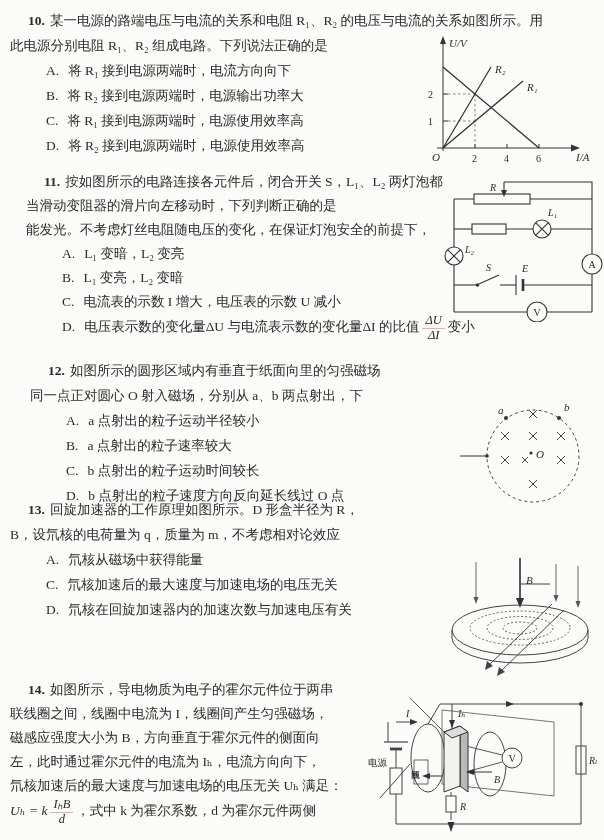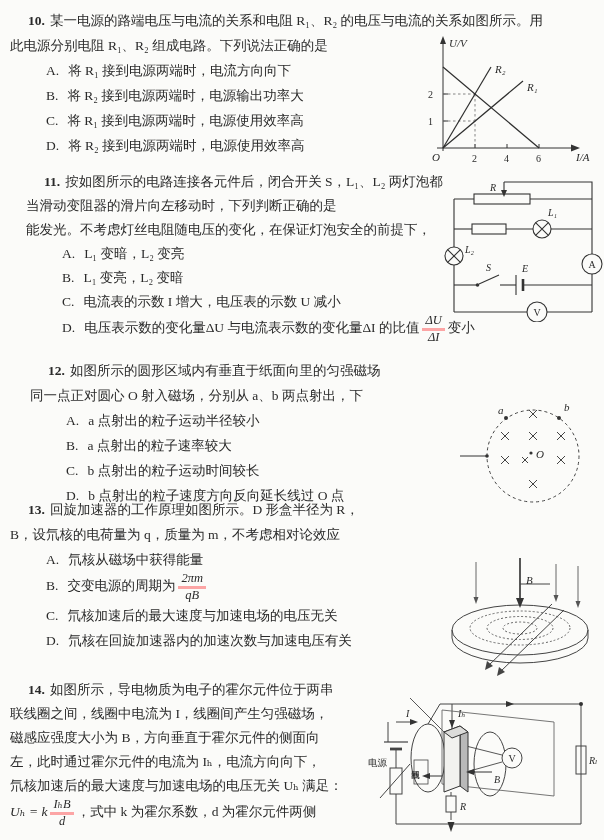--- a/index.html
+++ b/index.html
@@ -8,21 +8,21 @@
   .q{position:absolute;left:0;width:604px;}
   .stem{margin:0;white-space:nowrap;line-height:25px;}
   .stem.first{padding-left:28px;}
   .stem.cont{padding-left:10px;}
   .qnum{margin-right:5px;font-weight:bold;}
   .opt{margin:0;padding-left:46px;white-space:nowrap;line-height:25px;}
   .olabel{margin-right:9px;}
   #q11 .stem,#q11 .opt{line-height:24px;}
   #q14 .stem{line-height:24px;}
   .frac{display:inline-block;vertical-align:middle;text-align:center;line-height:1.1;margin:0 3px;font-size:12.5px;font-style:italic;}
-  .frac .num{display:block;border-bottom:3px solid #fca5a5;padding:0 3px;}
+  .frac .num{display:block;border-bottom:1px solid #fca5a5;padding:0 3px;font-family:Liberation Serif, serif;}
   .frac .den{display:block;}
   .fig{position:absolute;}
   svg text{font-family:"Liberation Serif","DejaVu Serif",serif;fill:#2a2a2a;}
   .svgit{font-style:italic;}
 </style>
 </head>
 <body>
 
 <div class="page">
 
@@ -140,21 +140,20 @@
     <circle cx="101" cy="22" r="2" fill="#333"></circle>
     <text x="40" y="18" font-size="11" class="svgit">a</text>
     <text x="106" y="15" font-size="11" class="svgit">b</text>
     <text x="78" y="62" font-size="11" class="svgit">O</text>
   </svg>
 
   <section class="q" id="q13" style="top:497px;">
     <p class="stem first"><span class="qnum">13.</span><span>回旋加速器的工作原理如图所示。D 形盒半径为 R，</span></p>
     <p class="stem cont">B，设氘核的电荷量为 q，质量为 m，不考虑相对论效应</p>
     <div class="opt"><span class="olabel">A.</span><span>氘核从磁场中获得能量</span></div>
-    <div class="opt"><span class="olabel">B.</span><span>交变电源的周期为</span><span class="frac"><span class="num">2πm</span><span class="den">qB</span></span><span></span></div>
     <div class="opt"><span class="olabel">C.</span><span>氘核加速后的最大速度与加速电场的电压无关</span></div>
     <div class="opt"><span class="olabel">D.</span><span>氘核在回旋加速器内的加速次数与加速电压有关</span></div>
   </section>
 
   <svg class="fig" style="left:438px;top:556px;" width="165" height="122" viewBox="0 0 165 122">
     <g stroke="#444" stroke-width="1" fill="none">
       <ellipse cx="82" cy="74" rx="68" ry="25"></ellipse>
       <path d="M14,74 V82 M150,74 V82 M14,82 A68,25 0 0 0 150,82"></path>
       <g stroke-dasharray="2,2" stroke="#666">
         <ellipse cx="82" cy="72" rx="50" ry="17"></ellipse>

